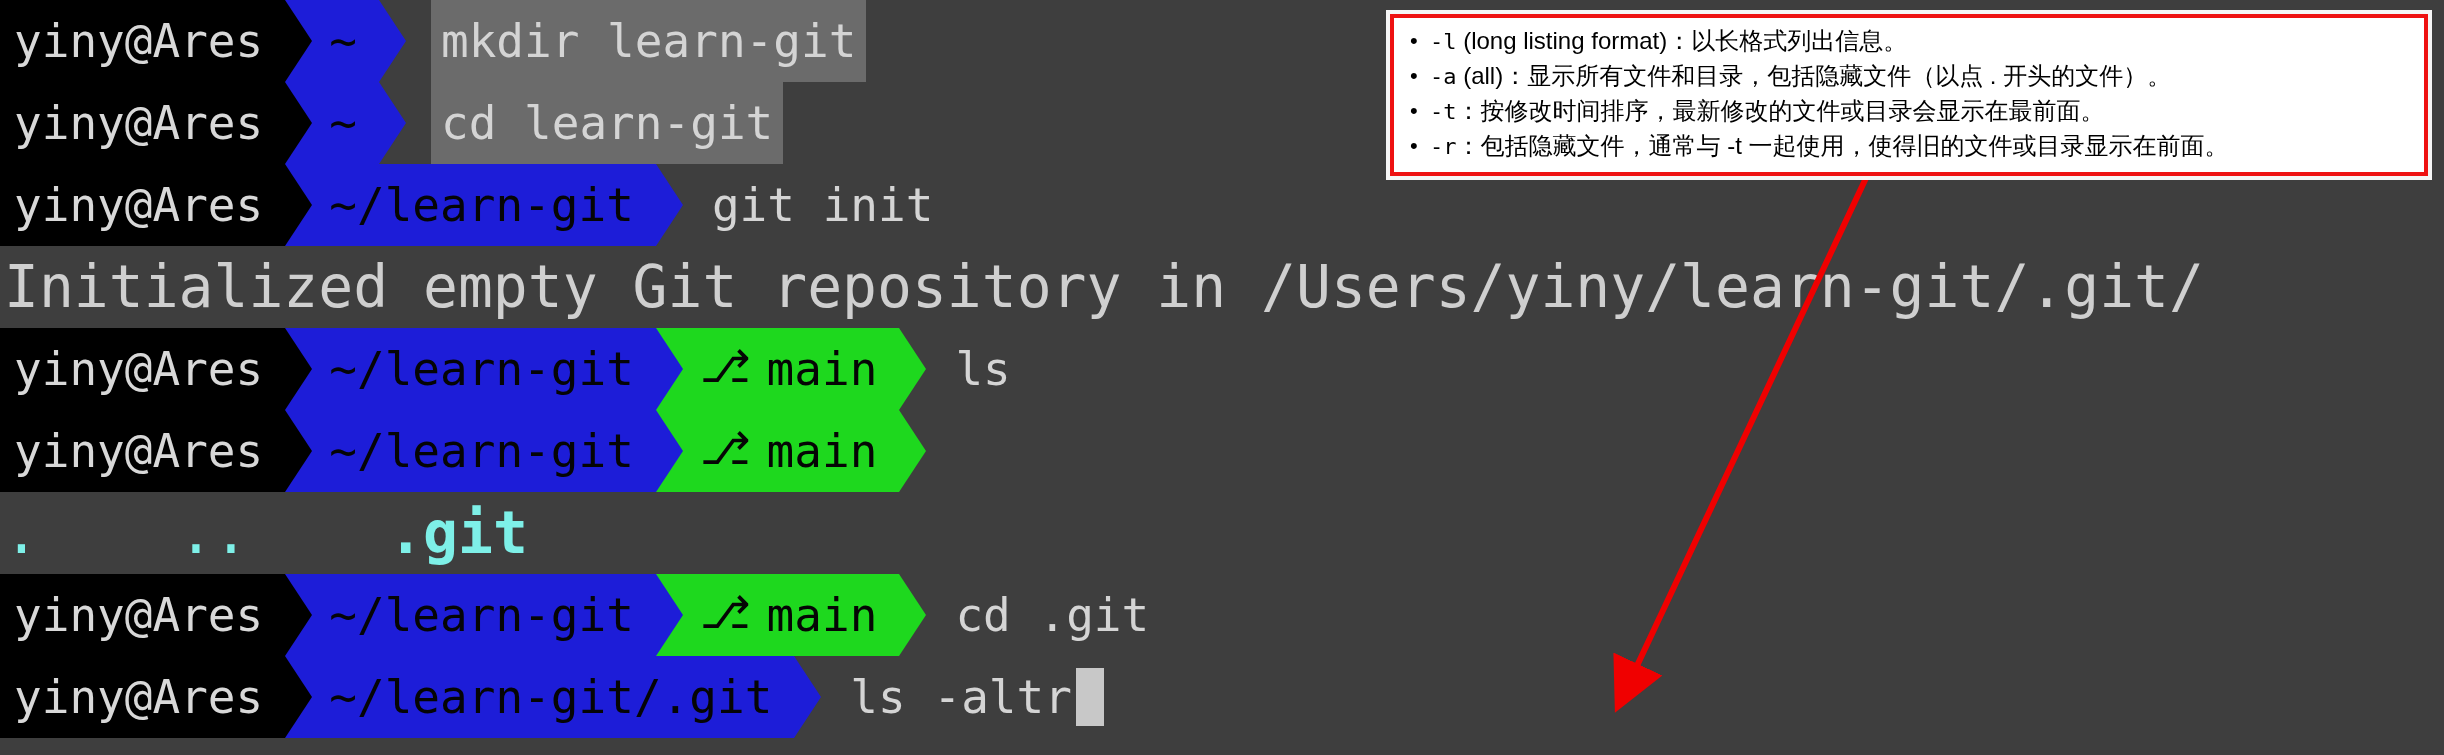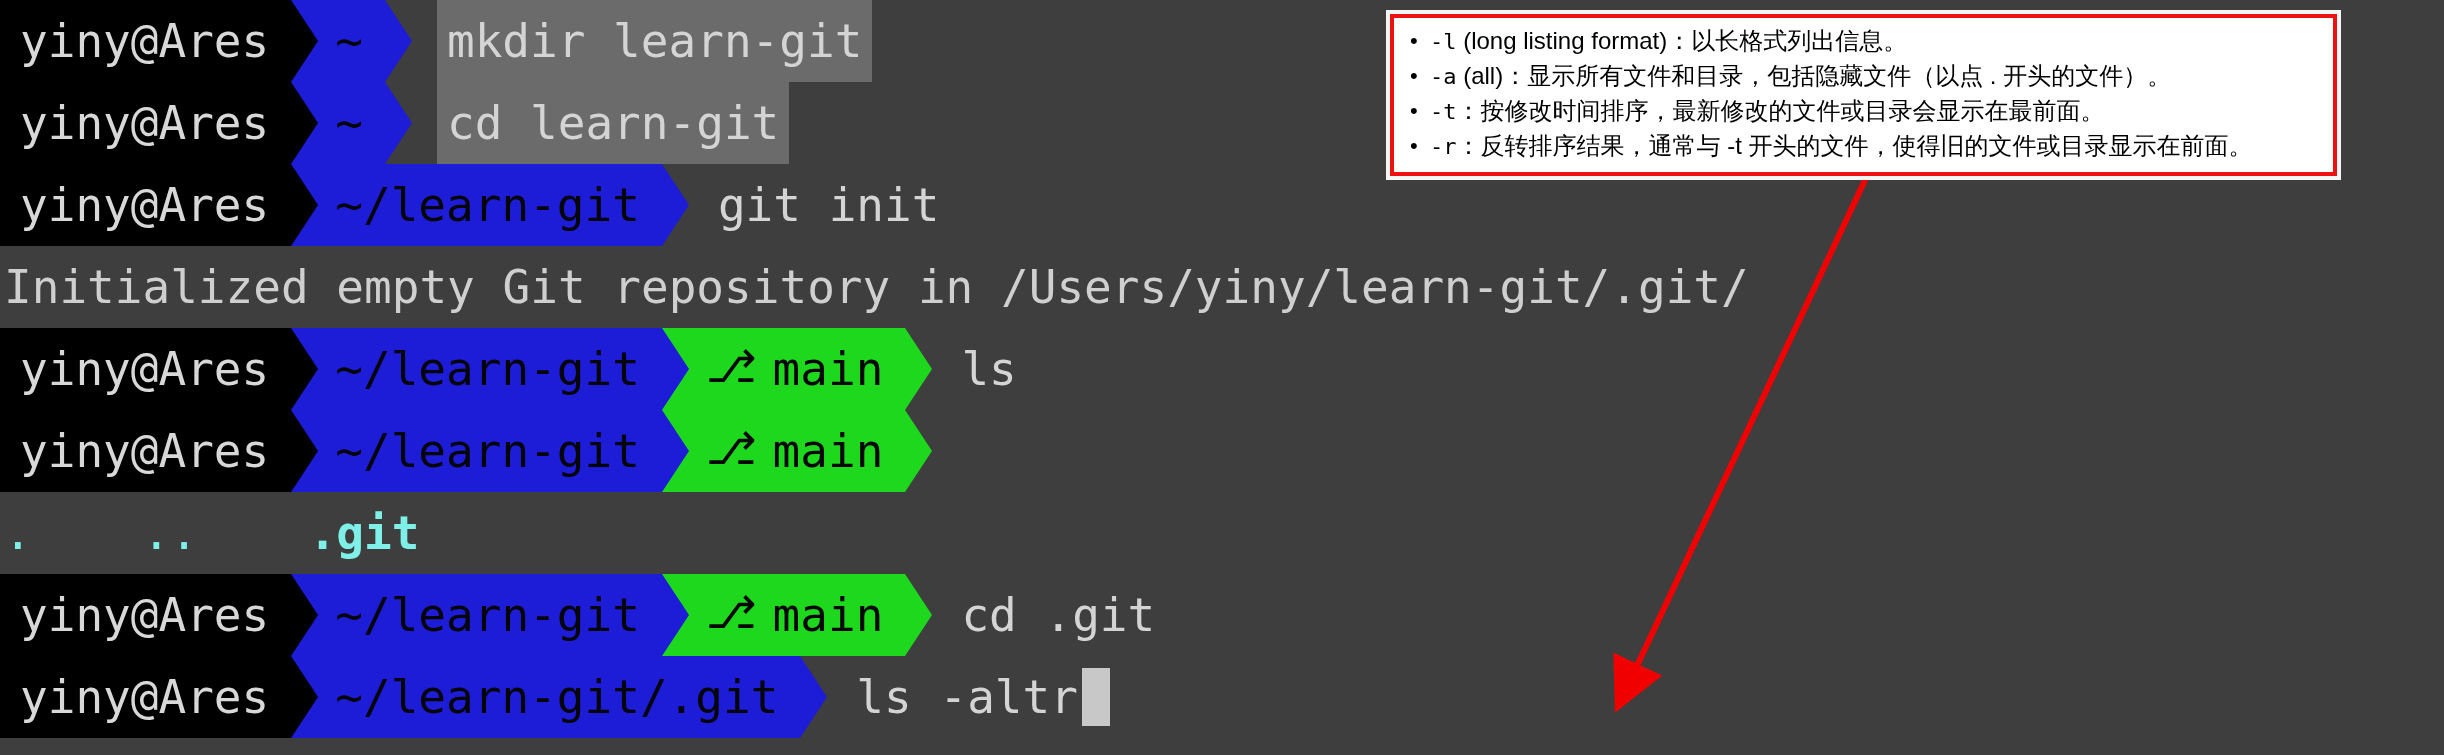--- a/index.html
+++ b/index.html
@@ -22,21 +22,21 @@
     white-space:pre;
   }
   
   .prompt{display:flex;align-items:stretch;height:82px;}
   .seg{
     display:flex;align-items:center;
     height:82px;
     font-size:46px;
     line-height:82px;
     position:relative;
-    padding:0 22px 0 20px;
+    padding:0 22px 0 14px;
   }
   .seg-user{background:#000000;color:#d8d8d8;}
   .seg-path{background:#1d1dd8;color:#050505;}
   .seg-branch{background:#1ed81e;color:#050505;}
   
   .seg::after{
     content:"";
     position:absolute;
     right:-27px;top:0;
     width:0;height:0;
@@ -62,39 +62,39 @@
   .cmd{
     font-size:46px;
     color:#d4d4d4;
     line-height:82px;
     margin-left:52px;
     padding:0 4px;
   }
   .cmd.hl{background:#6b6b6b;padding:0 10px;margin-left:52px;}
   
   .out{
-    font-size:46px;
+    font-size:58px;
     color:#cfcfcf;
     line-height:82px;
     padding-left:4px;
     white-space:pre;
   }
   .out-cyan{color:#7ef0e8;}
   .out-cyan b{color:#7ef0e8;font-weight:bold;}
   .cursor{
     display:inline-block;
     width:28px;height:58px;
     background:#c8c8c8;
     vertical-align:-14px;
   }
   
   #callout{
     position:absolute;
     left:1390px;top:14px;
-    width:947px;
+    width:1038px;
     background:#ffffff;
     border:4px solid #ee1111;
     box-sizing:border-box;
     padding:6px 10px 8px 10px;
     box-shadow:0 0 0 4px rgba(255,255,255,0.95);
     z-index:30;
   }
   #callout ul{margin:0;padding:0;list-style:none;}
   #callout li{
     font-family:"Liberation Sans","DejaVu Sans",sans-serif;
@@ -128,21 +128,21 @@
     </marker>
   </defs>
   <line x1="1866" y1="178" x2="1620" y2="702" stroke="#f00000" stroke-width="6" marker-end="url(#ah)"></line>
 </svg>
 
 <div id="callout">
   <ul>
     <li><code>-l</code><span> (long listing format)：以长格式列出信息。</span></li>
     <li><code>-a</code><span> (all)：显示所有文件和目录，包括隐藏文件（以点 . 开头的文件）。</span></li>
     <li><code>-t</code><span>：按修改时间排序，最新修改的文件或目录会显示在最前面。</span></li>
-    <li><code>-r</code><span>：反转排序结果，通常与 -t 开头的文件，使得旧的文件或目录显示在前面。</span></li>
+    <li><code>-r</code><span>：包括隐藏文件，通常与 -t 一起使用，使得旧的文件或目录显示在前面。</span></li>
   </ul>
 </div>
 
 <div id="lines" style="position: absolute; left: 0px; top: 0px; width: 2444px;">
     <div class="line"><div class="prompt"><div class="seg seg-user">yiny@Ares</div><div class="seg seg-path">~</div></div><span class="cmd hl">mkdir learn-git</span></div>
     <div class="line"><div class="prompt"><div class="seg seg-user">yiny@Ares</div><div class="seg seg-path">~</div></div><span class="cmd hl">cd learn-git</span></div>
     <div class="line"><div class="prompt"><div class="seg seg-user">yiny@Ares</div><div class="seg seg-path">~/learn-git</div></div><span class="cmd">git init</span></div>
     <div class="line"><span class="out">Initialized empty Git repository in /Users/yiny/learn-git/.git/</span></div>
     <div class="line"><div class="prompt"><div class="seg seg-user">yiny@Ares</div><div class="seg seg-path">~/learn-git</div><div class="seg seg-branch"><span class="branch-icon">⎇</span><span>main</span></div></div><span class="cmd">ls</span></div>
     <div class="line"><div class="prompt"><div class="seg seg-user">yiny@Ares</div><div class="seg seg-path">~/learn-git</div><div class="seg seg-branch"><span class="branch-icon">⎇</span><span>main</span></div></div></div>

